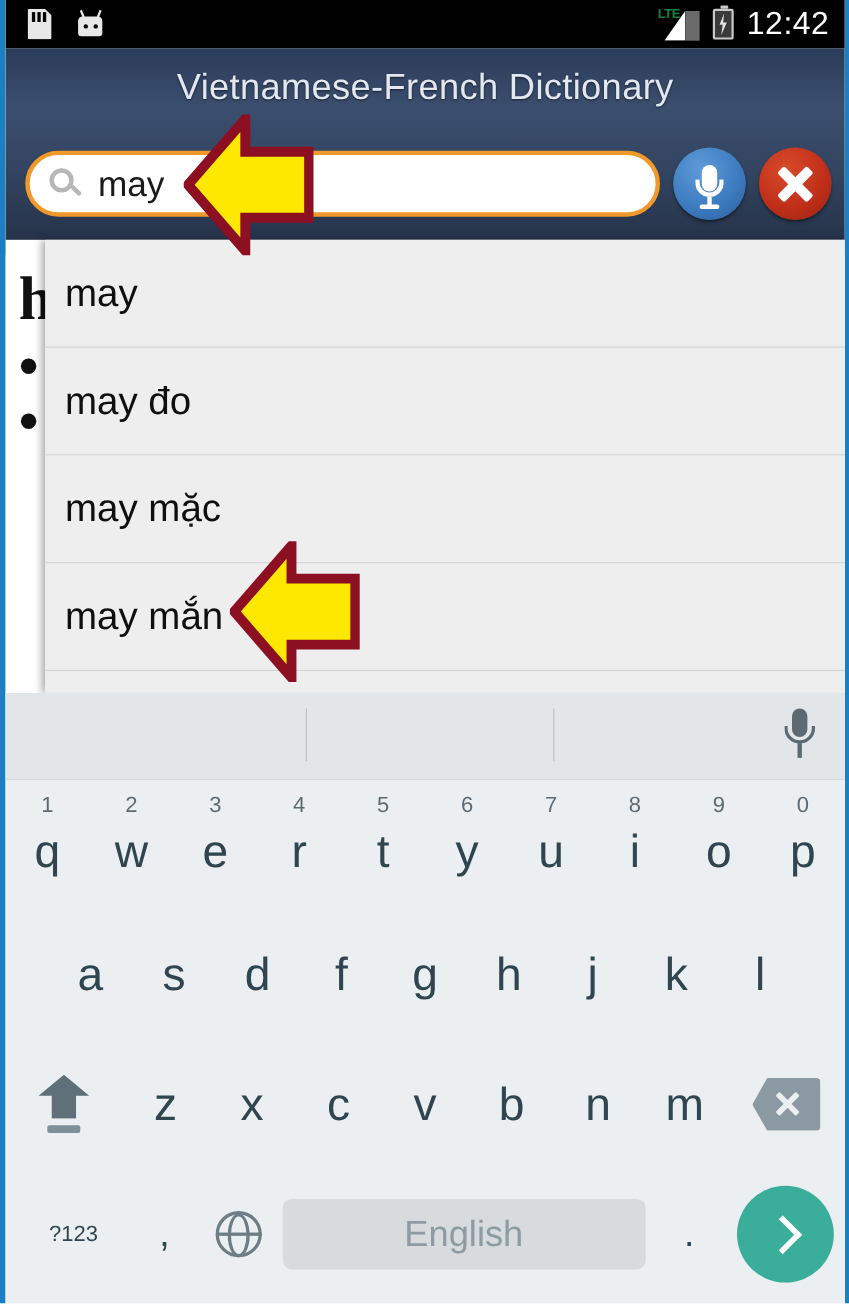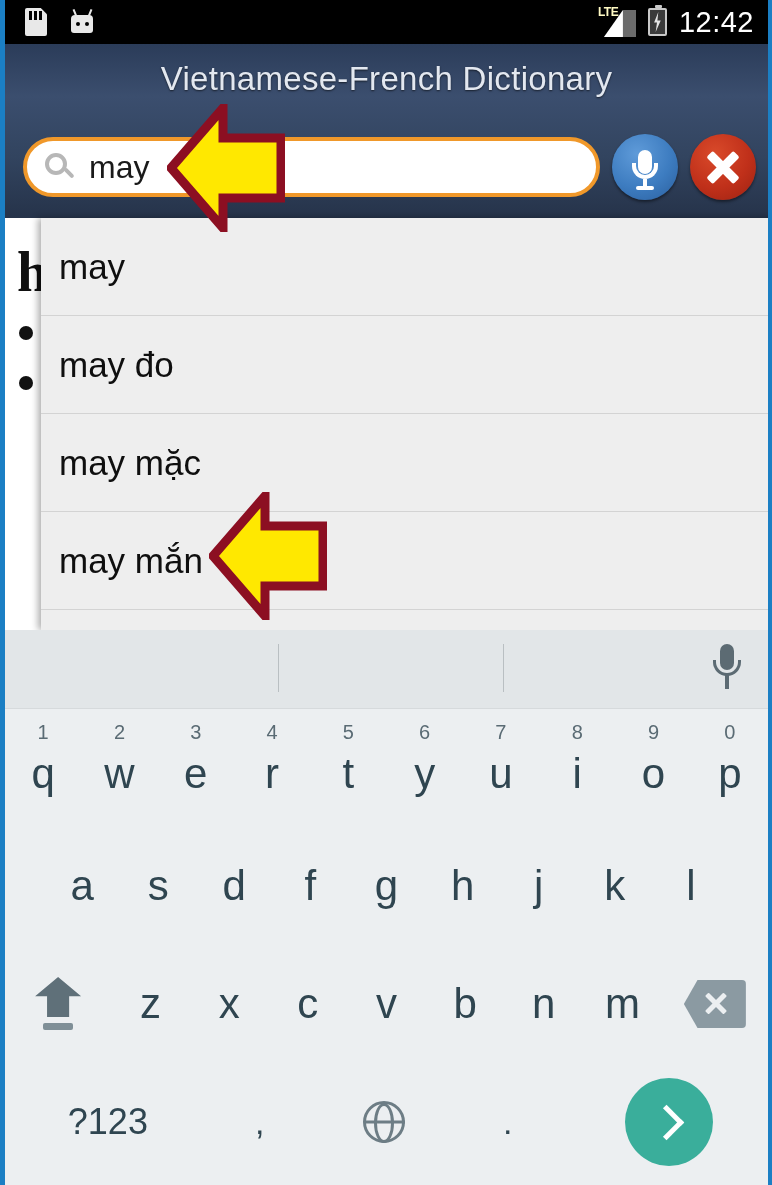--- a/index.html
+++ b/index.html
@@ -73,21 +73,21 @@
   .droid-icon .eye.r { left: 16px; }
   .droid-icon .ant {
     position: absolute; top: 0px; width: 2px; height: 8px;
     background: #e8e8e8;
   }
   .droid-icon .ant.l { left: 5px; transform: rotate(-22deg); }
   .droid-icon .ant.r { left: 20px; transform: rotate(22deg); }
   .lte-icon { position: relative; width: 38px; height: 30px; }
   .lte-icon .label {
     position: absolute; left: 0; top: -2px;
-    color: #fef9c3; font-size: 12px; font-weight: bold;
+    color: #15803d; font-size: 12px; font-weight: bold;
     letter-spacing: -0.5px;
   }
   .lte-icon .tri-full {
     position: absolute; right: 0; bottom: 0; width: 13px; height: 27px;
     background: #6b6b6b;
   }
   .lte-icon .tri-sig {
     position: absolute; right: 13px; bottom: 0; width: 19px; height: 27px;
     background: #ffffff;
     clip-path: polygon(100% 0, 100% 100%, 0 100%);
@@ -333,21 +333,21 @@
     border-radius: 4px;
   }
   .bksp-glyph i {
     position: absolute; left: 19px; top: 21px; width: 26px; height: 5px;
     background: #eceff1; border-radius: 1px;
   }
   .bksp-glyph i:first-child { transform: rotate(45deg); }
   .bksp-glyph i:last-child  { transform: rotate(-45deg); }
 
   
-  #key-sym { flex: 1.45; font-size: 36px; padding-left: 13px; }
+  #key-sym { flex: 1.45; font-size: 20px; padding-left: 13px; }
   #key-comma { flex: 1; font-size: 34px; }
   #key-globe { flex: 1; }
   .globe-glyph {
     width: 42px; height: 42px; border-radius: 50%;
     border: 3px solid #6d7d85; box-sizing: border-box; position: relative;
   }
   .globe-glyph:before {
     content: ""; position: absolute; left: 50%; top: -1px; transform: translateX(-50%);
     width: 20px; height: 40px; border: 3px solid #6d7d85; border-radius: 50%;
     box-sizing: border-box;
@@ -558,20 +558,21 @@
           </span>
       </div>
     </div>
 
     <div class="kb-row" id="kb-row-4">
       <div class="kb-key" id="key-sym">?123</div>
       <div class="kb-key" id="key-comma">,</div>
       <div class="kb-key" id="key-globe">
         <span class="globe-glyph"></span>
       </div>
+      <div class="kb-key" id="key-space">English</div>
       <div class="kb-key" id="key-period">.</div>
       <div class="kb-key" id="key-enter">
         <span class="enter-circle">
           <span class="chev"></span>
         </span>
       </div>
     </div>
   </div>
 
   <div class="annot-arrow" id="arrow-search">

